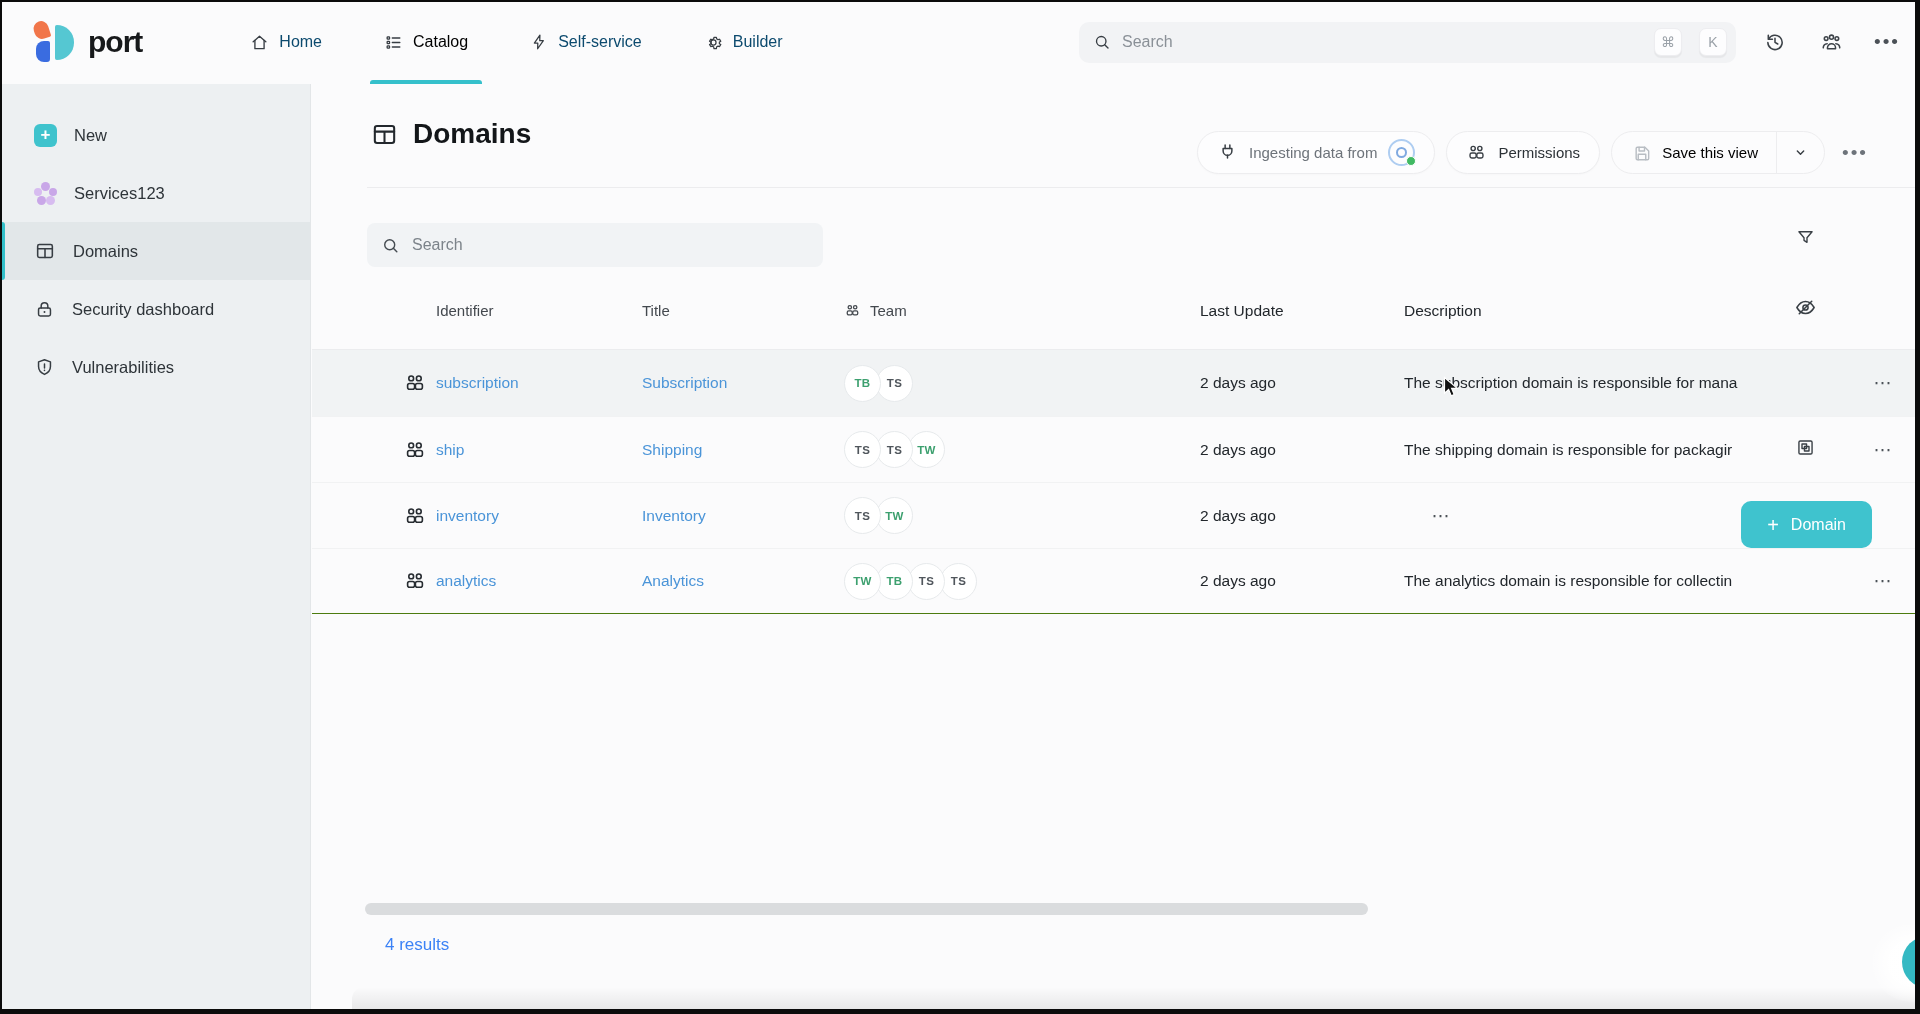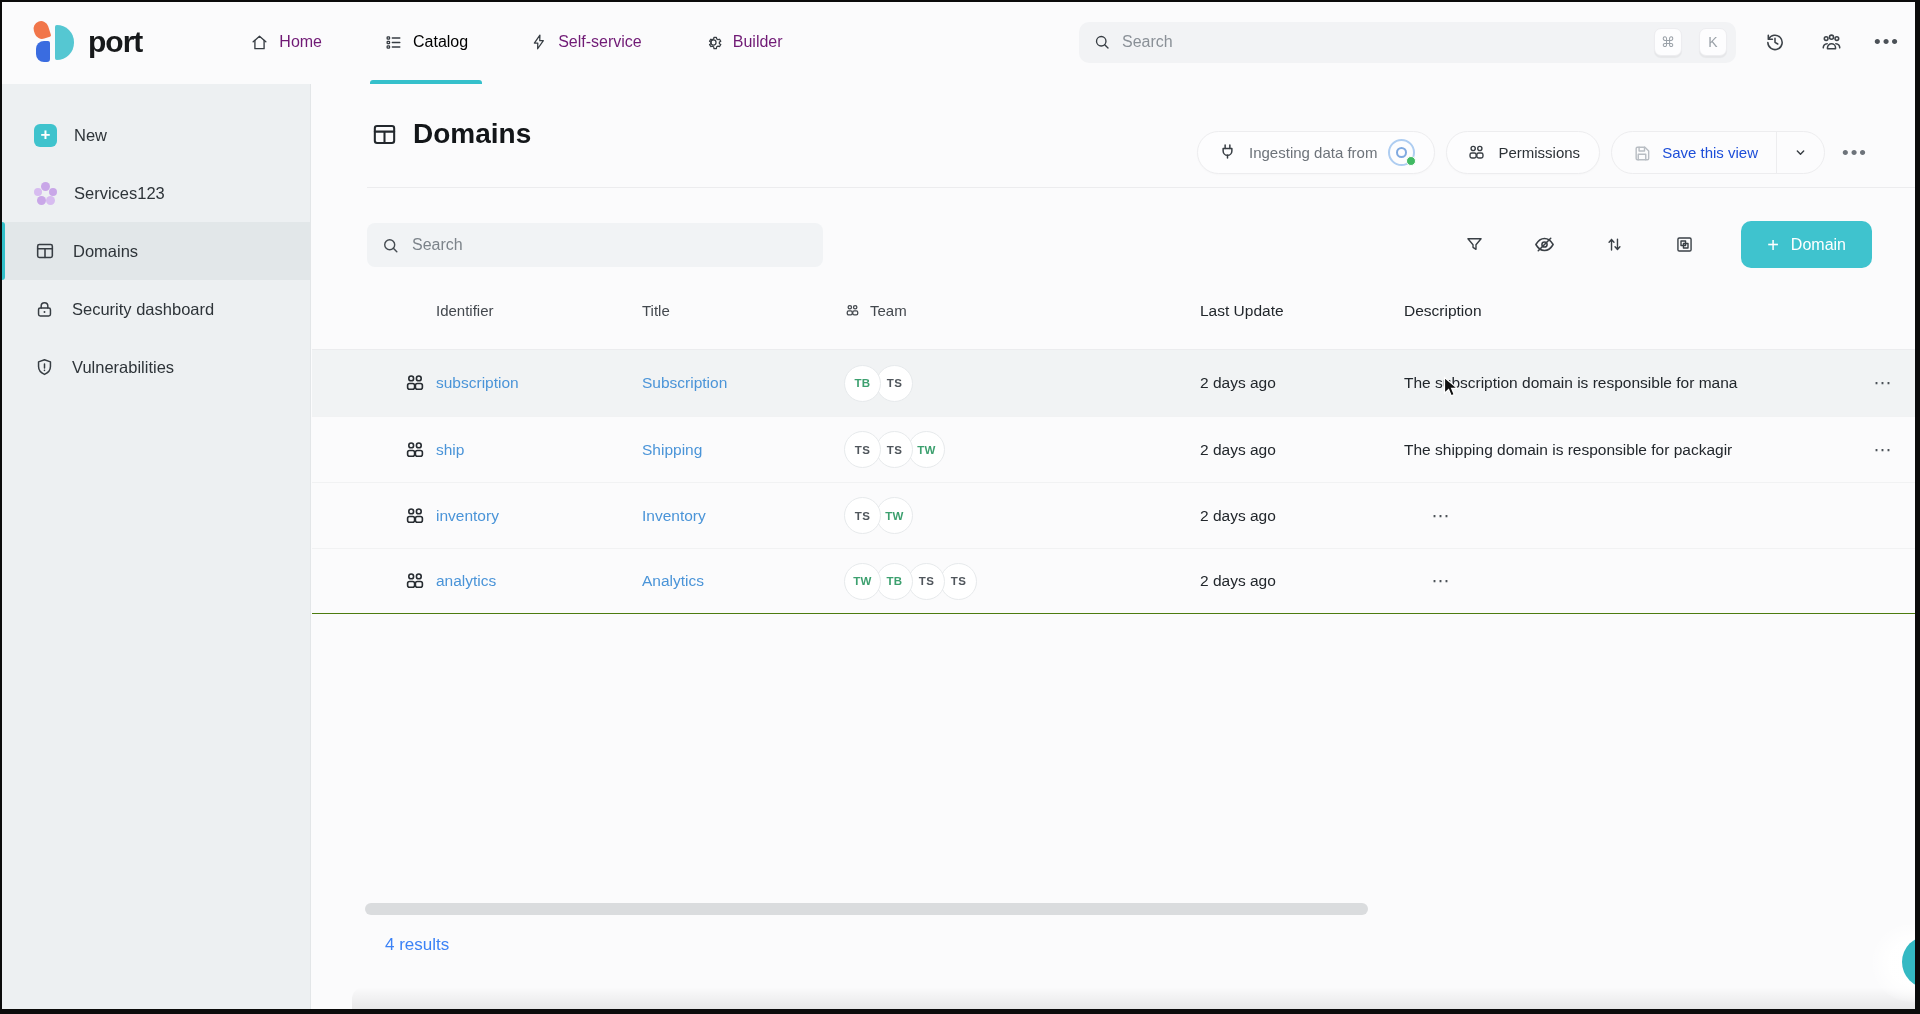--- a/index.html
+++ b/index.html
@@ -12,21 +12,21 @@
 
   
   .topnav { position:absolute; top:0; left:0; right:0; height:84px; background:#fbfbfc; display:flex; align-items:center; z-index:5; }
   .logo { margin-left:33px; display:flex; align-items:center; gap:11px; cursor:pointer; }
   .logo-mark { position:relative; width:44px; height:44px; }
   .lg-orange { position:absolute; left:1px; top:1px; width:15px; height:18px; background:#f1764a; border-radius:9px 9px 2px 9px; transform:rotate(-18deg); }
   .lg-teal { position:absolute; right:3px; top:5px; width:19px; height:35px; background:#55c7d2; border-radius:2px 19px 19px 2px; }
   .lg-blue { position:absolute; left:3px; bottom:2px; width:14px; height:21px; background:#3a6ce0; border-radius:8px 2px 3px 8px; }
   .logo-text { font-size:30px; font-weight:800; letter-spacing:-1px; color:#17191b; }
   .nav-items { display:flex; margin-left:108px; gap:62px; height:84px; }
-  .nav-item { display:flex; align-items:center; gap:10px; font-size:16px; color:#701a75; cursor:pointer; position:relative; height:84px; }
+  .nav-item { display:flex; align-items:center; gap:10px; font-size:16px; color:#0c4a6e; cursor:pointer; position:relative; height:84px; }
   .nav-item.active { color:#000000; font-weight:500; }
   .nav-item.active::after { content:""; position:absolute; left:-14px; right:-14px; bottom:0; height:4px; background:#35c0cb; border-radius:3px 3px 0 0; }
   .nav-search { margin-left:auto; width:657px; height:41px; background:#f2f3f5; border-radius:10px; display:flex; align-items:center; gap:11px; padding:0 9px 0 14px; }
   .nav-search input { flex:1; border:none; outline:none; background:transparent; font-size:16px; color:#3a4046; font-family:inherit; }
   .nav-search input::placeholder { color:#8a9097; }
   .keycap { width:28px; height:28px; background:#fdfdfe; border:1px solid #ededf0; border-radius:7px; box-shadow:0 1.5px 1px rgba(0,0,0,.05); display:flex; align-items:center; justify-content:center; font-size:14px; color:#9aa1a8; }
   .keycap + .keycap { margin-left:6px; }
   .nav-actions { display:flex; align-items:center; gap:26px; margin-left:24px; margin-right:18px; }
   .nav-icon-btn { width:30px; height:30px; display:flex; align-items:center; justify-content:center; color:#3c4248; cursor:pointer; }
   .dots { font-size:19px; letter-spacing:2px; color:#4b5157; line-height:0; }
@@ -52,32 +52,32 @@
   .page-title .icon { color:#23282d; }
   .header-divider { position:absolute; left:55px; right:0; bottom:0; height:1px; background:#ececee; }
   .header-actions { position:absolute; right:46px; top:47px; display:flex; align-items:center; gap:11px; }
   .hbtn { height:43px; border:1.5px solid #ededef; border-radius:22px; background:#fdfdfe; display:flex; align-items:center; gap:11px; padding:0 19px; font-size:15px; color:#2c3237; cursor:pointer; box-shadow:0 1px 2px rgba(0,0,0,.02); }
   .hbtn .icon { color:#383e44; }
   .ingest-label { color:#6d737a; }
   .ingest-badge { position:relative; width:27px; height:27px; border:2px solid #aecdf1; border-radius:50%; display:flex; align-items:center; justify-content:center; }
   .ingest-badge .inner { width:11px; height:11px; border:2px solid #7fa9e0; border-radius:50%; }
   .ingest-badge .status { position:absolute; right:-3px; bottom:-2px; width:10px; height:10px; background:#41b963; border:1.5px solid #fff; border-radius:50%; }
   .save-group { display:flex; align-items:stretch; height:43px; border:1.5px solid #ededef; border-radius:22px; background:rgba(253,253,254,.6); overflow:hidden; }
-  .save-main { display:flex; align-items:center; gap:10px; padding:0 18px 0 20px; color:#1d4ed8; font-size:15px; cursor:default; }
+  .save-main { display:flex; align-items:center; gap:10px; padding:0 18px 0 20px; color:#000000; font-size:15px; cursor:default; }
   .save-main .icon { color:#b8bdc3; }
   .save-caret { width:48px; display:flex; align-items:center; justify-content:center; border-left:1.5px solid #ededef; color:#8d939a; cursor:pointer; }
   .more-actions { width:38px; height:43px; display:flex; align-items:center; justify-content:center; color:#6d737a; cursor:pointer; }
 
   
   .toolbar { position:relative; height:84px; }
   .table-search { position:absolute; left:55px; top:35px; width:456px; height:44px; background:#f1f3f5; border-radius:8px; display:flex; align-items:center; gap:12px; padding:0 14px; }
   .table-search .icon { color:#464c52; }
   .table-search input { flex:1; border:none; outline:none; background:transparent; font-size:16px; color:#3a4046; font-family:inherit; }
   .table-search input::placeholder { color:#7c838a; }
-  .toolbar-right { position:absolute; right:48px; top:33px; display:flex; align-items:center; gap:38px; }
+  .toolbar-right { position:absolute; right:48px; top:33px; display:flex; align-items:center; gap:38px;flex-direction:column; }
   .tool-icon { width:32px; height:32px; display:flex; align-items:center; justify-content:center; color:#3a4046; cursor:pointer; }
   .add-btn { margin-left:3px; height:47px; padding:0 26px; background:#3fc3ce; border:none; border-radius:10px; color:#fff; font-size:16px; font-family:inherit; display:flex; align-items:center; gap:12px; cursor:pointer; }
   .add-btn .plus { font-size:20px; font-weight:400; line-height:0; }
 
   
   .dtable { position:relative; }
   .trow { display:flex; align-items:center; height:66px; padding-left:81px; }
   .trow.thead { height:78px; color:#43484e; font-size:15px; border-bottom:1px solid #ebecee; }
   .trow.highlight { background:#f1f3f4; }
   .trow + .trow:not(.thead) { border-top:1px solid #f1f2f3; }
@@ -433,20 +433,21 @@
             </span>
       <span class="c-id"><a class="cell-link">analytics</a></span>
       <span class="c-title"><a class="cell-link">Analytics</a></span>
       <span class="c-team">
               <span class="avatar green" style="z-index: 20;">TW</span>
               <span class="avatar green" style="z-index: 19;">TB</span>
               <span class="avatar gray" style="z-index: 18;">TS</span>
               <span class="avatar gray" style="z-index: 17;">TS</span>
             </span>
       <span class="c-upd">2 days ago</span>
+      <span class="c-desc">The analytics domain is responsible for collectin</span>
       <span class="c-more">⋯</span>
     </div>
         </div>
     </div>
 
     <div class="hscroll"></div>
     <div class="results">4 results</div>
   </main>
 
   <div class="bottom-shade"></div>

